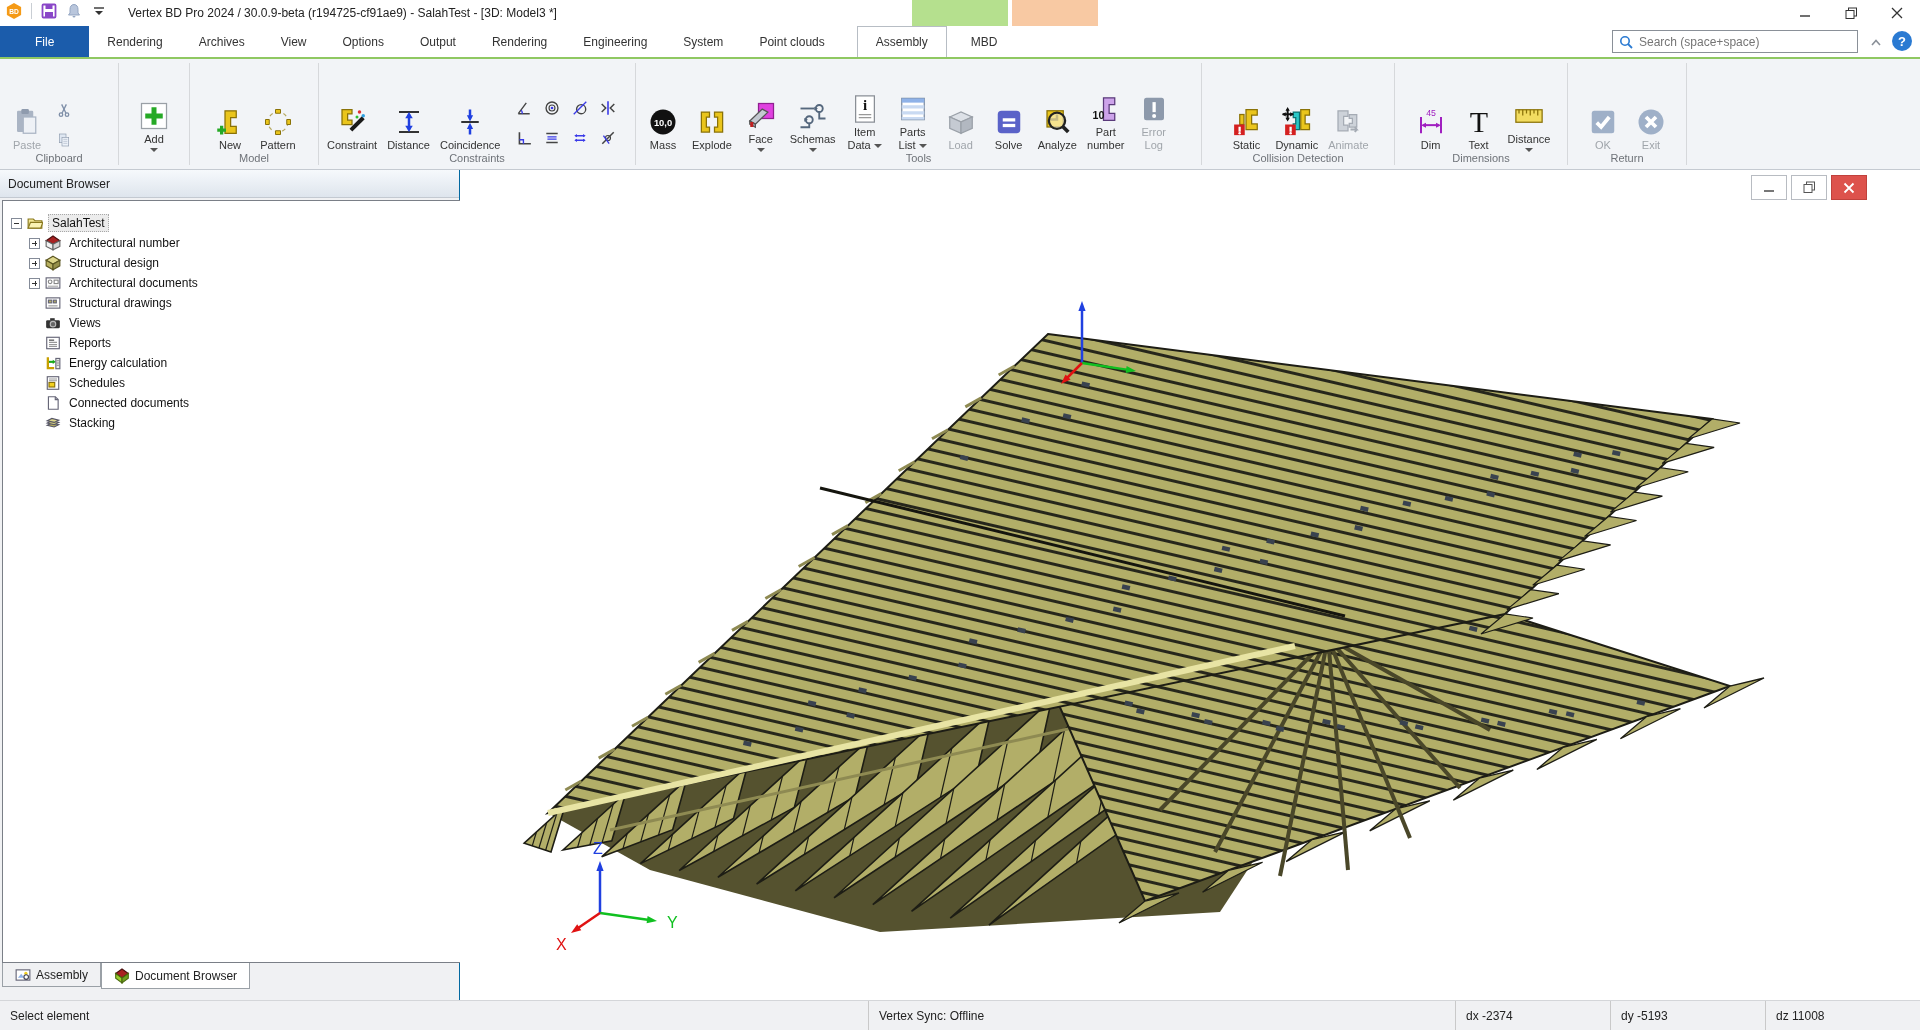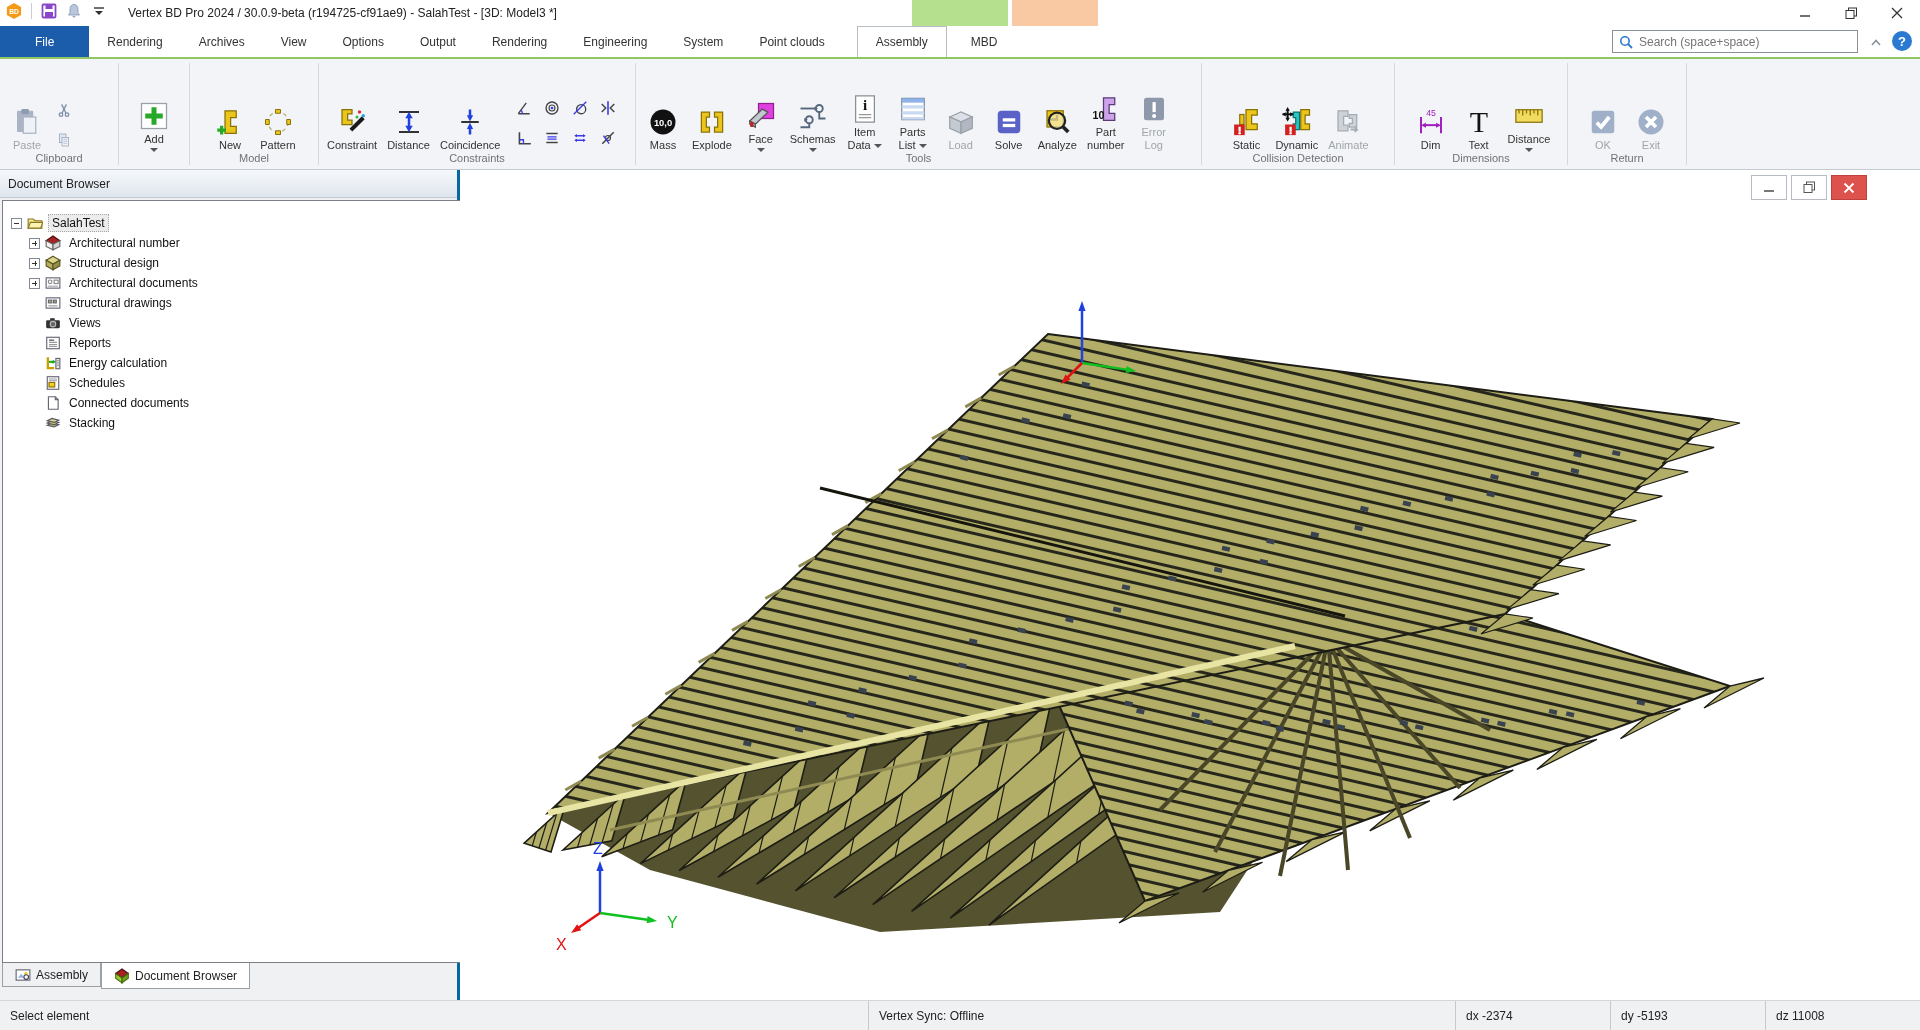--- a/index.html
+++ b/index.html
@@ -50,21 +50,21 @@
     border-top:4px solid #555; display:inline-block; margin-top:2px; }
   .caret.inline { margin-left:3px; margin-top:0; vertical-align:middle; }
   .smallcol { display:flex; flex-direction:column; gap:6px; padding-top:6px; }
   .sbtn { width:24px; height:24px; display:flex; align-items:center; justify-content:center; }
   .cgrid { display:grid; grid-template-columns:repeat(4,26px); grid-auto-rows:26px; gap:4px 2px;
     margin:10px 2px 0 6px; }
   .i14 { width:16px; height:16px; }
 
   
   .workspace { position:absolute; left:0; top:170px; width:1920px; height:830px; display:flex; }
-  .leftpanel { position:relative; width:460px; height:830px; background:#f0f1f3; border-right:3px solid #0369a1; }
+  .leftpanel { position:relative; width:460px; height:830px; background:#f0f1f3; border-right:1px solid #0369a1; }
   .panelheader { height:28px; background:linear-gradient(#f6f9fc,#dee5ed); border-bottom:1px solid #c3c9d1;
     font-size:12px; color:#222; display:flex; align-items:center; padding-left:8px; }
   .treebox { position:absolute; left:2px; top:30px; width:500px; height:763px; background:#fff;
     border:1px solid #7a7f87; overflow:hidden; padding-top:12px; }
   .trow { display:flex; align-items:center; height:20px; font-size:12px; color:#111; gap:5px; padding-left:8px; }
   .trow.child { padding-left:26px; }
   .trow .lbl { padding:1px 3px; white-space:nowrap; }
   .trow.selected .lbl { background:#ececec; border:1px dotted #a8a8a8; }
   .exp { position:relative; width:11px; height:11px; border:1px solid #848b98; background:#fff; flex:none; }
   .exp .h { position:absolute; left:2px; top:4.5px; width:5px; height:1px; background:#333; }

